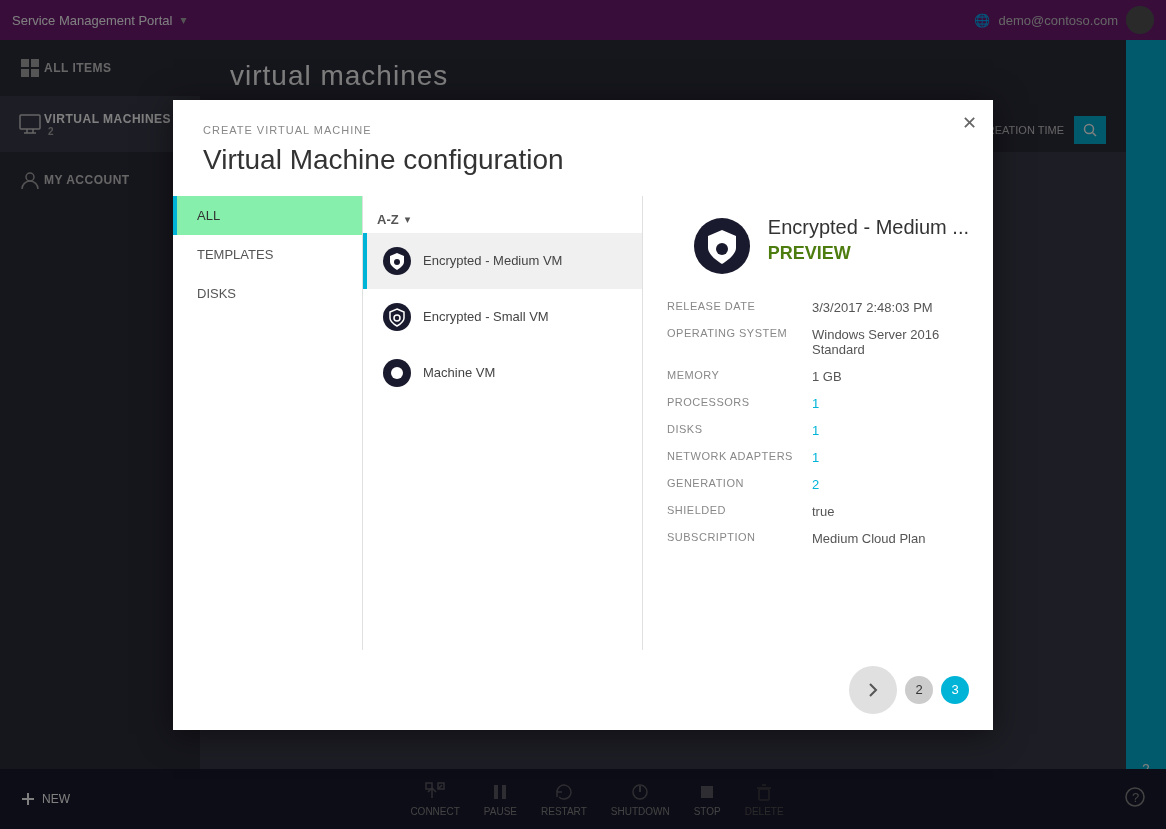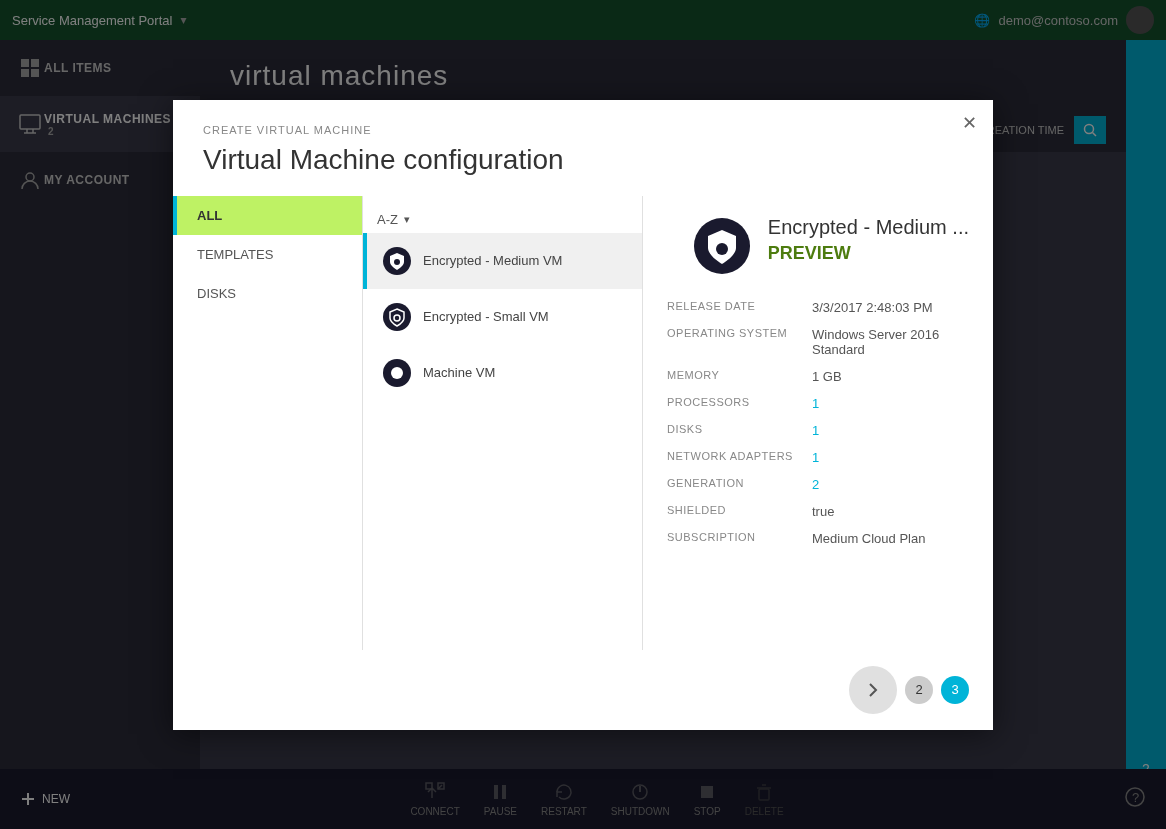--- a/index.html
+++ b/index.html
@@ -1,20 +1,20 @@
 <!DOCTYPE html>
 <html><head>
   <meta charset="utf-8">
   <style>
     * { box-sizing: border-box; margin: 0; padding: 0; }
     body { font-family: 'Segoe UI', Arial, sans-serif; background: #1a1a2e; width: 1166px; height: 829px; overflow: hidden; position: relative; }
 
     
     .top-bar {
-      width: 100%; height: 40px; background: #14532d;
+      width: 100%; height: 40px; background: #701a75;
       display: flex; align-items: center; justify-content: space-between;
       padding: 0 12px; position: relative; z-index: 10;
     }
     .top-bar-left { display: flex; align-items: center; gap: 8px; color: #fff; font-size: 13px; }
     .top-bar-right { display: flex; align-items: center; gap: 8px; color: #ccc; font-size: 13px; }
     .dropdown-arrow { color: #aaa; font-size: 12px; }
 
     
     .main-layout { display: flex; height: 789px; }
 
@@ -57,21 +57,21 @@
     .modal { background: #fff; width: 820px; min-height: 630px; position: relative; display: flex; flex-direction: column; box-shadow: 0 4px 30px rgba(0,0,0,0.5); }
     .modal-header { padding: 24px 30px 0; }
     .modal-subtitle { font-size: 11px; color: #888; text-transform: uppercase; letter-spacing: 1px; margin-bottom: 8px; }
     .modal-title { font-size: 28px; font-weight: 300; color: #333; margin-bottom: 20px; }
     .modal-close { position: absolute; top: 14px; right: 16px; font-size: 18px; color: #666; cursor: pointer; background: none; border: none; line-height: 1; }
     .modal-body { display: flex; flex: 1; }
 
     
     .modal-sidebar { width: 190px; border-right: 1px solid #e0e0e0; }
     .modal-nav-item { padding: 12px 20px; font-size: 13px; color: #555; cursor: pointer; border-left: 4px solid transparent; }
-    .modal-nav-item.active { background: #bef264; border-left: 4px solid #00b4d8; color: #333; font-weight: 700; }
+    .modal-nav-item.active { background: #86efac; border-left: 4px solid #00b4d8; color: #333; font-weight: 400; }
 
     
     .modal-content { flex: 1; display: flex; }
     .vm-list-area { width: 280px; border-right: 1px solid #e0e0e0; padding: 10px 0; }
     .vm-list-filter { padding: 6px 14px; display: flex; align-items: center; gap: 6px; }
     .vm-item { display: flex; align-items: center; gap: 10px; padding: 12px 14px; cursor: pointer; border-left: 4px solid transparent; }
     .vm-item.selected { background: #f0f0f0; border-left: 4px solid #00b4d8; }
     .vm-icon { width: 32px; height: 32px; }
     .vm-name { font-size: 13px; color: #444; }
 
@@ -268,21 +268,21 @@
         </div>
         <div class="modal-nav-item">
           <span>DISKS</span>
         </div>
       </div>
 
       <div class="modal-content">
 
         <div class="vm-list-area">
           <div class="vm-list-filter">
-            <span style="font-size:13px;color:#555;">A-Z</span>
+            <span style="font-size:13px;color:#555;font-weight:bold;">A-Z</span>
             <span style="font-size:11px;color:#555;">▾</span>
           </div>
 
           <div class="vm-item selected">
             <div class="vm-icon">
               <svg width="32" height="32" viewBox="0 0 32 32">
                 <circle cx="16" cy="16" r="14" fill="#1a1a2e"></circle>
                 <path d="M16 8 l7 3 v6 c0 4-7 8-7 8 s-7-4-7-8 v-6z" fill="#fff"></path>
                 <circle cx="16" cy="17" r="3" fill="#1a1a2e"></circle>
               </svg>

